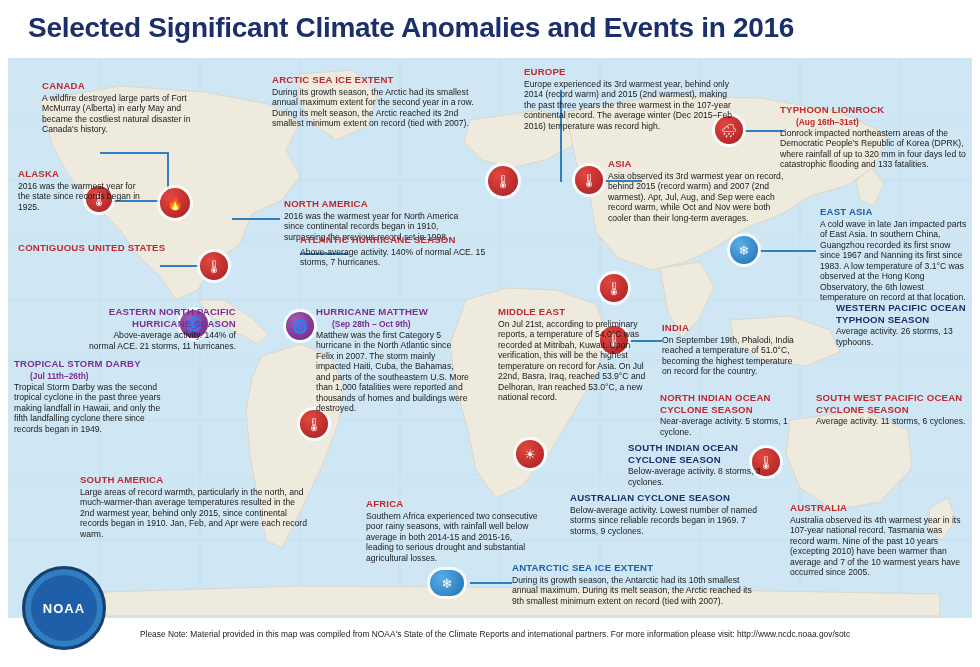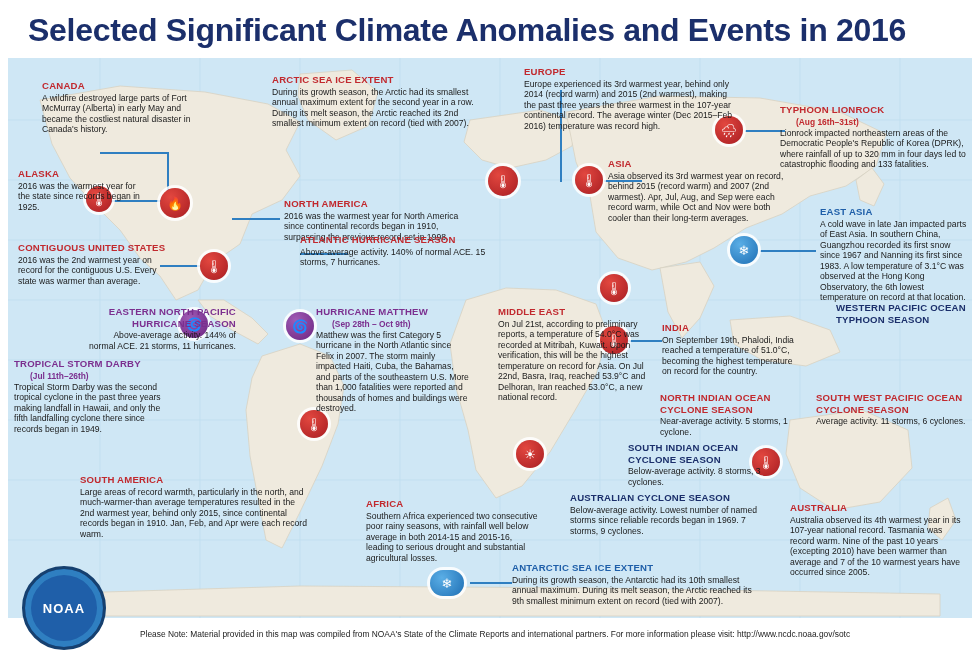--- a/index.html
+++ b/index.html
@@ -8,21 +8,21 @@
     background:#ffffff;
     font-family:"Liberation Sans", sans-serif;
     color:#231f20;
     position:relative;
   }
   #map-canvas{
     position:absolute;inset:0;width:980px;height:667px;
   }
   .title{
     position:absolute;left:28px;top:12px;
-    font-size:32px;font-weight:bold;color:#1b2f6b;
+    font-size:28px;font-weight:bold;color:#1b2f6b;
     letter-spacing:-0.3px;
     font-family:"Liberation Sans", sans-serif;
   }
   .callout{
     position:absolute;
     font-size:8.6px;
     line-height:1.22;
     color:#1a1a1a;
   }
   .callout .hd{
@@ -227,21 +227,20 @@
   <span class="bd">2016 was the warmest year for North America since continental records began in 1910, surpassing the previous record set in 1998.</span>
 </div>
 
 <div class="callout c-blue" style="left:820px;top:206px;width:148px;">
   <span class="hd">EAST ASIA</span>
   <span class="bd">A cold wave in late Jan impacted parts of East Asia. In southern China, Guangzhou recorded its first snow since 1967 and Nanning its first since 1983. A low temperature of 3.1°C was observed at the Hong Kong Observatory, the 6th lowest temperature on record at that location.</span>
 </div>
 
 <div class="callout c-red" style="left:18px;top:242px;width:152px;">
   <span class="hd">CONTIGUOUS UNITED STATES</span>
-  <span class="bd">2016 was the 2nd warmest year on record for the contiguous U.S. Every state was warmer than average.</span>
 </div>
 
 <div class="callout c-red" style="left:300px;top:234px;width:190px;">
   <span class="hd">ATLANTIC HURRICANE SEASON</span>
   <span class="bd">Above-average activity. 140% of normal ACE. 15 storms, 7 hurricanes.</span>
 </div>
 
 <div class="callout c-purple" style="left:86px;top:306px;width:150px;text-align:right;">
   <span class="hd">EASTERN NORTH PACIFIC HURRICANE SEASON</span>
   <span class="bd">Above-average activity. 144% of normal ACE. 21 storms, 11 hurricanes.</span>
@@ -258,20 +257,21 @@
   <span class="bd">On Jul 21st, according to preliminary reports, a temperature of 54.0°C was recorded at Mitribah, Kuwait. Upon verification, this will be the highest temperature on record for Asia. On Jul 22nd, Basra, Iraq, reached 53.9°C and Delhoran, Iran reached 53.0°C, a new national record.</span>
 </div>
 
 <div class="callout c-red" style="left:662px;top:322px;width:140px;">
   <span class="hd">INDIA</span>
   <span class="bd">On September 19th, Phalodi, India reached a temperature of 51.0°C, becoming the highest temperature on record for the country.</span>
 </div>
 
 <div class="callout c-dark" style="left:836px;top:302px;width:134px;">
   <span class="hd">WESTERN PACIFIC OCEAN TYPHOON SEASON</span>
+  <span class="bd">Average activity. 26 storms, 13 typhoons.</span>
 </div>
 
 <div class="callout c-purple" style="left:14px;top:358px;width:152px;">
   <span class="hd">TROPICAL STORM DARBY</span>
   <span class="sub">(Jul 11th–26th)</span>
   <span class="bd">Tropical Storm Darby was the second tropical cyclone in the past three years making landfall in Hawaii, and only the fifth landfalling cyclone there since records began in 1949.</span>
 </div>
 
 <div class="callout c-red" style="left:660px;top:392px;width:142px;">
   <span class="hd">NORTH INDIAN OCEAN CYCLONE SEASON</span>

